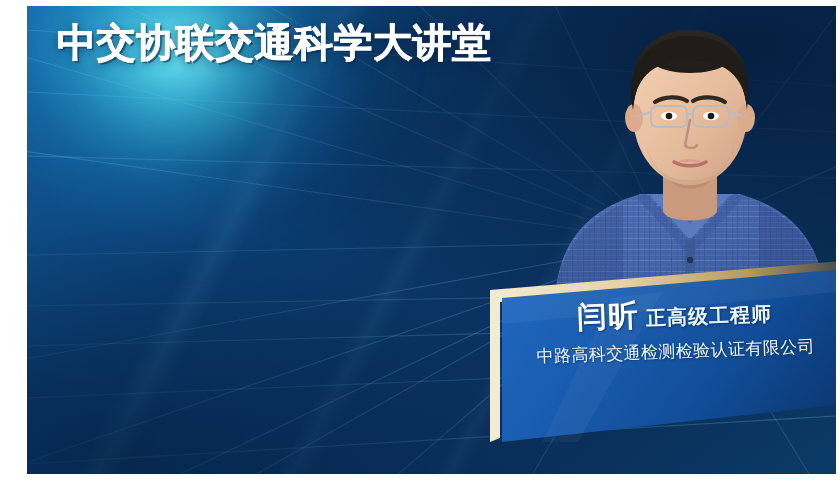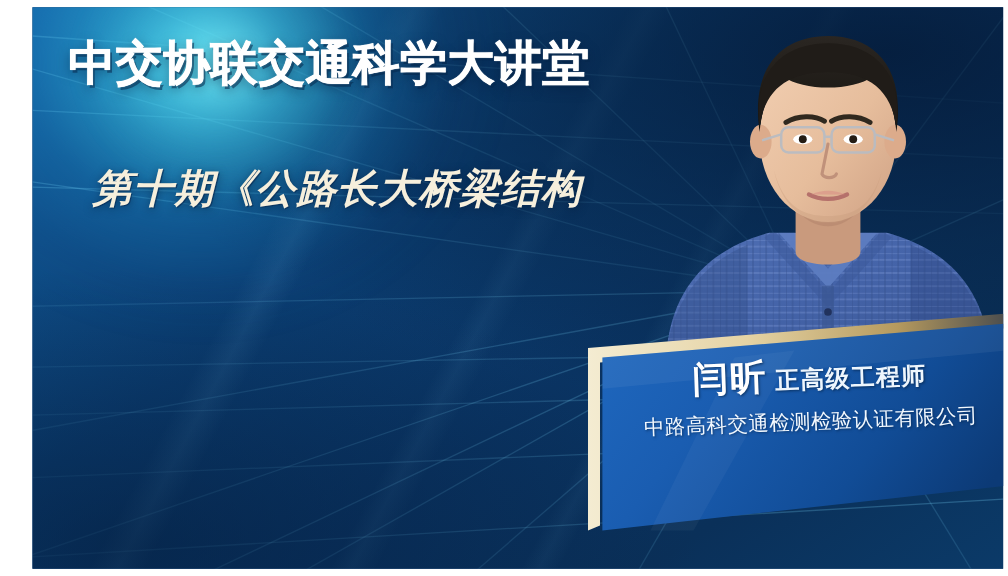--- a/index.html
+++ b/index.html
@@ -78,21 +78,21 @@
     background:
       linear-gradient(118deg, rgba(255,255,255,0) 28%, rgba(140,215,255,0.085) 30.2%, rgba(255,255,255,0) 32.4%),
       linear-gradient(118deg, rgba(255,255,255,0) 47%, rgba(140,215,255,0.06) 48.6%, rgba(255,255,255,0) 50.6%),
       linear-gradient(118deg, rgba(255,255,255,0) 62%, rgba(140,215,255,0.05) 63.4%, rgba(255,255,255,0) 65%);
   }
 
   
   .main-title {
     position: absolute;
     left: 30px;
-    top: 20px;
+    top: 10px;
     font-size: 39px;
     font-weight: bold;
     letter-spacing: 0.5px;
     color: #ffffff;
     white-space: nowrap;
     text-shadow:
       0 0 1px rgba(255,255,255,0.9),
       2px 2px 0 rgba(6,38,74,0.55),
       0 3px 10px rgba(0,25,60,0.55);
     text-align: right;
@@ -362,18 +362,17 @@
     <div class="card-text">
       <div class="name-row">
         <span class="speaker-name">闫昕</span><span class="speaker-title">正高级工程师</span>
       </div>
       <div class="speaker-org">中路高科交通检测检验认证有限公司</div>
     </div>
 
     <div class="main-title">中交协联交通科学大讲堂</div>
 
     <div class="subtitle">
-      <span class="l l1">第十期《公路长大桥梁结构</span>
     </div>
 
 
   </div>
 </div>
 
 </body></html>

